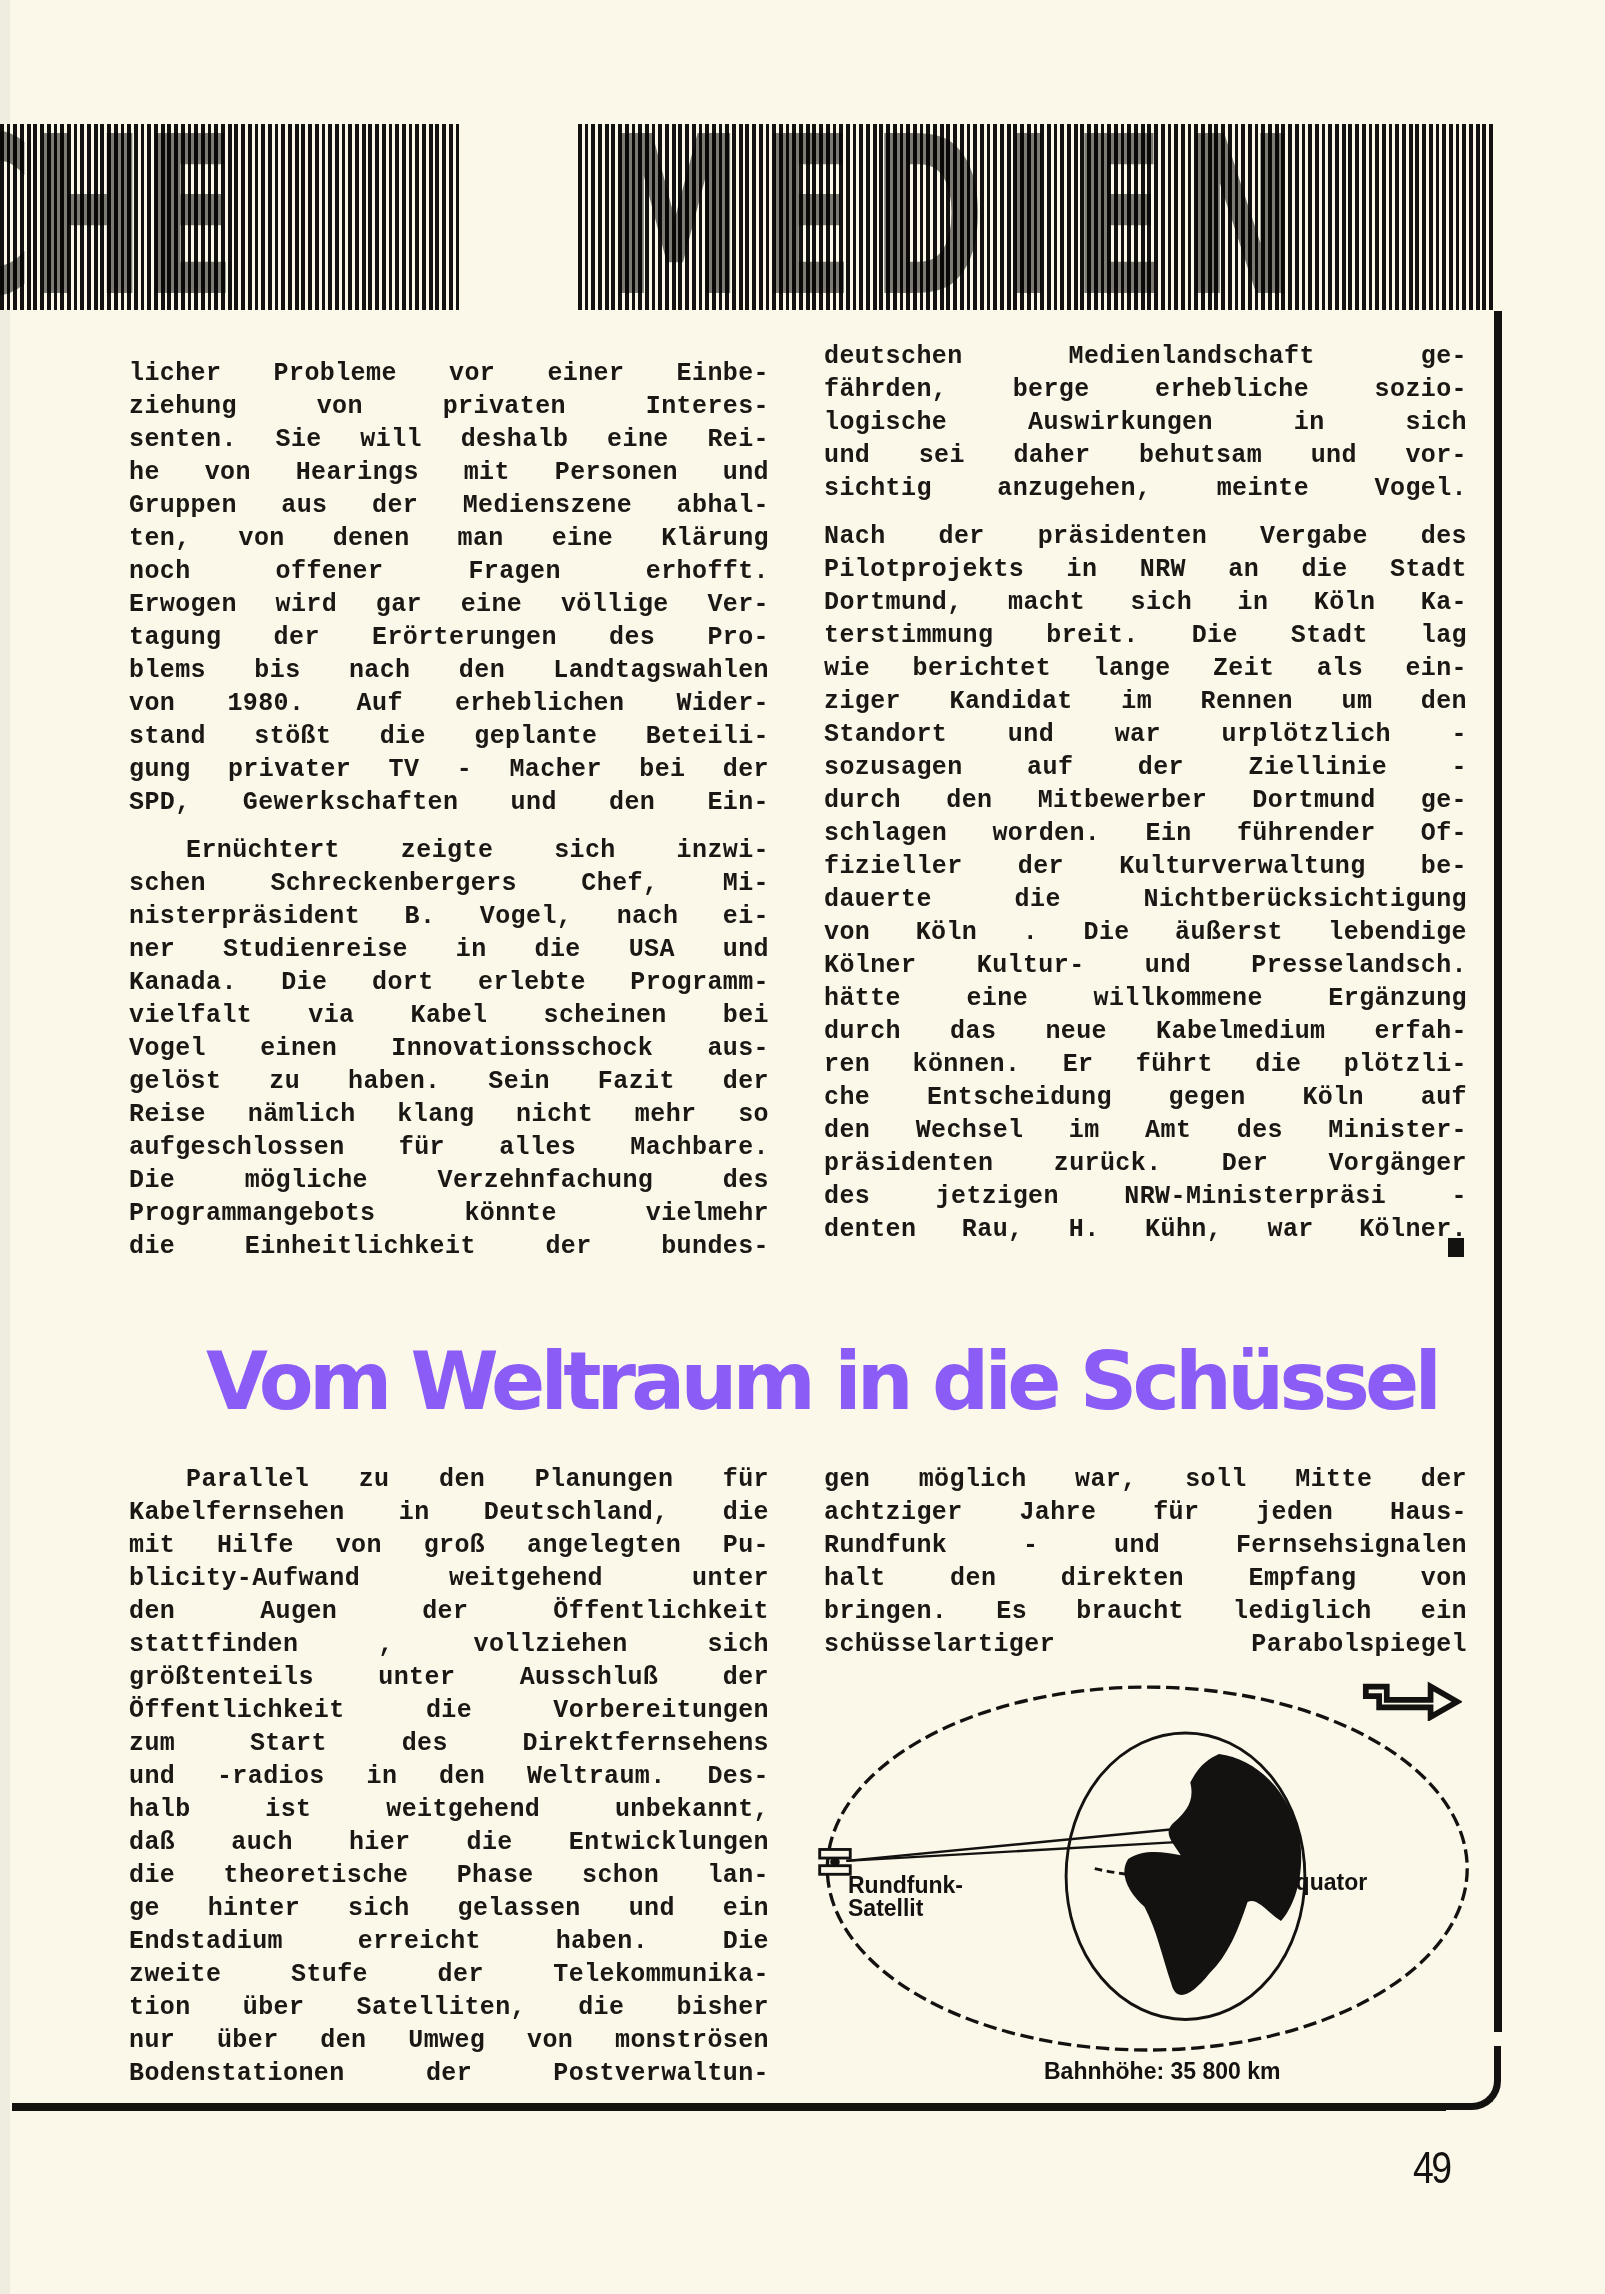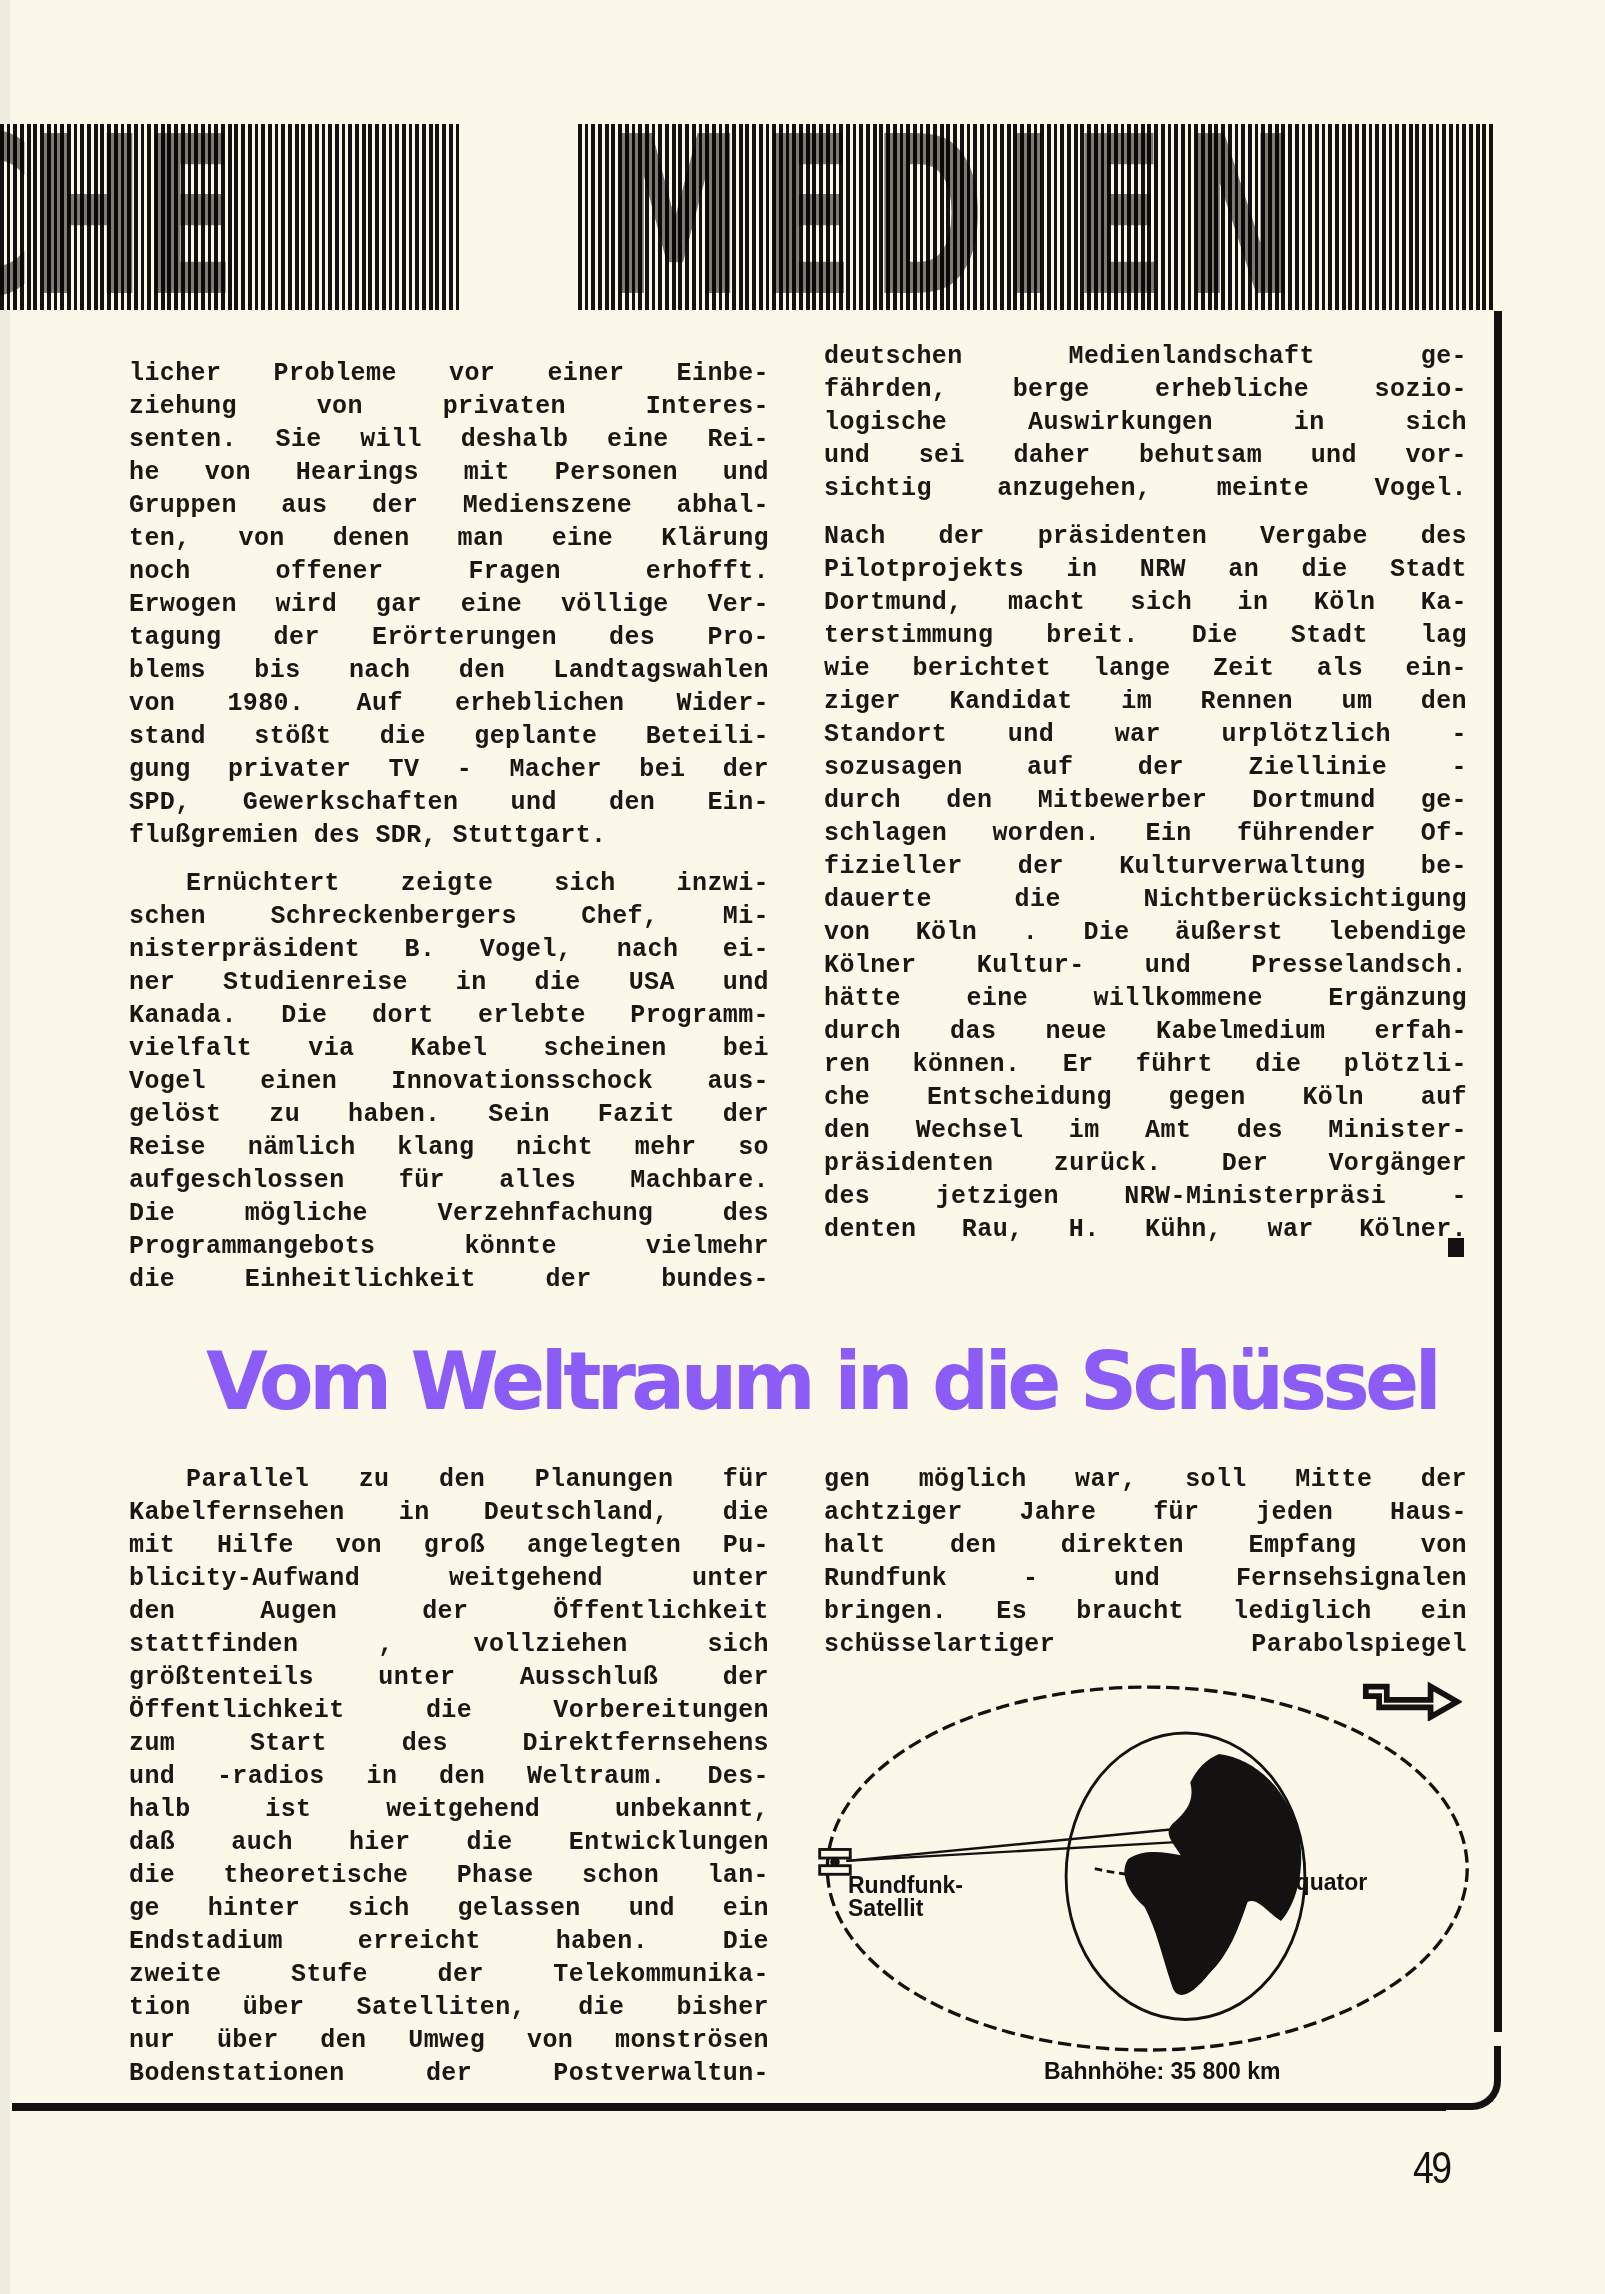--- a/index.html
+++ b/index.html
@@ -73,21 +73,20 @@
   <p>Gruppen aus der Medienszene abhal-</p>
   <p>ten, von denen man eine Klärung</p>
   <p>noch offener Fragen erhofft.</p>
   <p>Erwogen wird gar eine völlige Ver-</p>
   <p>tagung der Erörterungen des Pro-</p>
   <p>blems bis nach den Landtagswahlen</p>
   <p>von 1980. Auf erheblichen Wider-</p>
   <p>stand stößt die geplante Beteili-</p>
   <p>gung privater TV - Macher bei der</p>
   <p>SPD, Gewerkschaften und den Ein-</p>
-  <p class="last">flußgremien des SDR, Stuttgart.</p>
   <div class="para-gap"></div>
   <p class="indent">Ernüchtert zeigte sich inzwi-</p>
   <p>schen Schreckenbergers Chef, Mi-</p>
   <p>nisterpräsident B. Vogel, nach ei-</p>
   <p>ner Studienreise in die USA und</p>
   <p>Kanada. Die dort erlebte Programm-</p>
   <p>vielfalt via Kabel scheinen bei</p>
   <p>Vogel einen Innovationsschock aus-</p>
   <p>gelöst zu haben. Sein Fazit der</p>
   <p>Reise nämlich klang nicht mehr so</p>
@@ -149,22 +148,22 @@
   <p>Endstadium erreicht haben. Die</p>
   <p>zweite Stufe der Telekommunika-</p>
   <p>tion über Satelliten, die bisher</p>
   <p>nur über den Umweg von monströsen</p>
   <p>Bodenstationen der Postverwaltun-</p>
 </div>
 
 <div class="col" id="col-b2">
   <p>gen möglich war, soll Mitte der</p>
   <p>achtziger Jahre für jeden Haus-</p>
+  <p>Rundfunk - und Fernsehsignalen</p>
   <p>halt den direkten Empfang von</p>
-  <p>Rundfunk - und Fernsehsignalen</p>
   <p>bringen. Es braucht lediglich ein</p>
   <p>schüsselartiger Parabolspiegel</p>
 </div>
 
 <svg class="continue-arrow" viewBox="0 0 105 50">
   <path d="M4 14 H26 V28 H72 V14 L100 30 L72 46 V36 H18 V24 H4 Z" fill="none" stroke="#141210" stroke-width="6" stroke-linejoin="miter"></path>
 </svg>
 
 <div class="diagram">
   <svg width="669" height="425" viewBox="0 0 700 445" style="position:absolute;left:0;top:0;">

